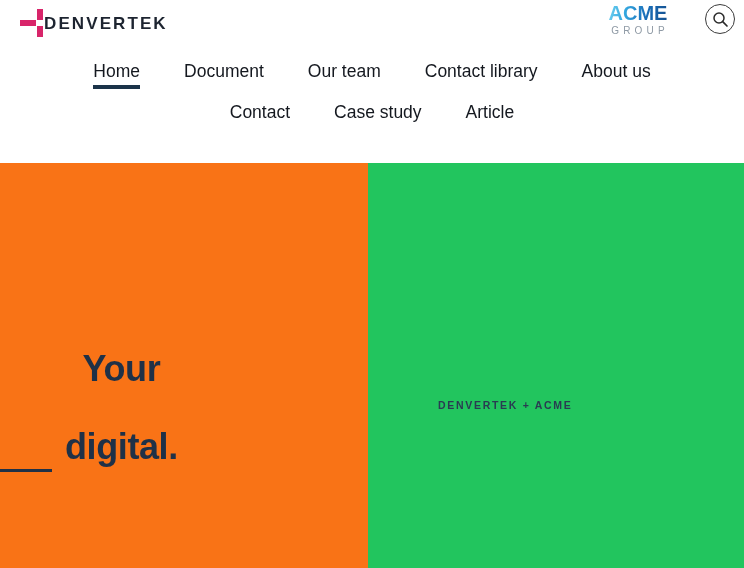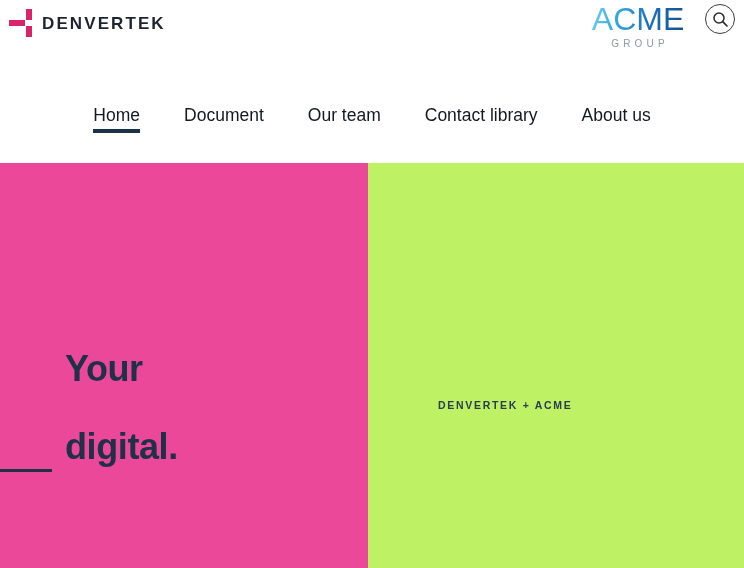--- a/index.html
+++ b/index.html
@@ -13,22 +13,22 @@
   .page { position:relative; width:744px; height:568px; background:#ffffff; }
 
   
   .topbar {
     position:absolute; top:0; left:0; width:744px; height:50px;
     background:#ffffff;
   }
 
   
   .brand {
-    position:absolute; left:9px; top:9px;
-    display:flex; align-items:center; gap:9px;justify-content:space-between;
+    position:absolute; left:20px; top:9px;
+    display:flex; align-items:center; justify-content:space-between;
   }
   .brand-mark { position:relative; width:24px; height:28px; }
   .brand-mark .bar-v-top {
     position:absolute; right:1px; top:0; width:6px; height:11px;
     background:#d8256a;
   }
   .brand-mark .bar-v-bot {
     position:absolute; right:1px; top:17px; width:6px; height:11px;
     background:#d8256a;
   }
@@ -42,21 +42,21 @@
   }
 
   
   .acme {
     position:absolute; right:60px; top:3px;
     width:92px; height:38px;
     display:flex; flex-direction:column; align-items:center;
   }
   .acme-word {
     position:relative;
-    font-size:32px; font-weight:normal; letter-spacing:0px;
+    font-size:20px; font-weight:bold; letter-spacing:0px;
     line-height:1.05; white-space:nowrap;
     background:linear-gradient(100deg,#6fd0ef 0%,#34a8e0 28%,#1a6fba 62%,#144f8e 100%);
     -webkit-background-clip:text; background-clip:text;
     color:transparent; -webkit-text-fill-color:transparent;
   }
   .acme-sub {
     font-size:10px; letter-spacing:4.2px; color:#8f9aa5;
     line-height:1; margin-top:2px; padding-left:4px; white-space:nowrap;
   }
 
@@ -69,45 +69,46 @@
     cursor:pointer;
   }
   .search-btn svg { display:block; }
 
   
   .nav {
     position:absolute; top:55px; left:0; width:744px;
     display:flex; flex-direction:column; align-items:center;
   }
   .nav-row { display:flex; align-items:flex-start; }
-  .nav-row-1 { gap:0;margin-top:44px; }
+  .nav-row-1 { gap:0; }
   .nav-row-2 { gap:0; margin-top:1px; }
   .nav-item {
     position:relative;
     font-size:17.5px; color:#14181f; line-height:1;
     padding:8px 22px 14px 22px;
     white-space:nowrap; cursor:pointer;
   }
   .nav-item.active { font-weight:500; }
   .nav-item.active::after {
     content:""; position:absolute; left:22px; right:22px; bottom:6px;
     height:4px; background:#1b3349;
   }
 
   
   .hero {
     position:absolute; top:163px; left:0; width:744px; height:405px;
     display:flex;
   }
   .hero-left {
-    width:368px; height:405px; background:#ec4899;
+    width:368px; height:405px; background:#f97316;
     position:relative;
+    text-align:center;
   }
   .hero-right {
-    width:376px; height:405px; background:#bef264;
+    width:376px; height:405px; background:#22c55e;
     position:relative;
   }
 
   .hero-title {
     position:absolute; left:65px; top:187px;
     font-size:36px; font-weight:bold; color:#1f3147;
     line-height:1.08; letter-spacing:-0.4px;
   }
   .hero-rule {
     position:absolute; left:0px; top:306px;
@@ -151,20 +152,25 @@
   </div>
 
   <nav class="nav">
     <div class="nav-row nav-row-1">
       <a class="nav-item active">Home</a>
       <a class="nav-item">Document</a>
       <a class="nav-item">Our team</a>
       <a class="nav-item">Contact library</a>
       <a class="nav-item">About us</a>
     </div>
+    <div class="nav-row nav-row-2">
+      <a class="nav-item">Contact</a>
+      <a class="nav-item">Case study</a>
+      <a class="nav-item">Article</a>
+    </div>
   </nav>
 
   <section class="hero">
 
     <div class="hero-left">
       <h1 class="hero-title"><span>Your</span><br><br><span>digital.</span></h1>
       <div class="hero-rule"></div>
     </div>
 
     <div class="hero-right">

